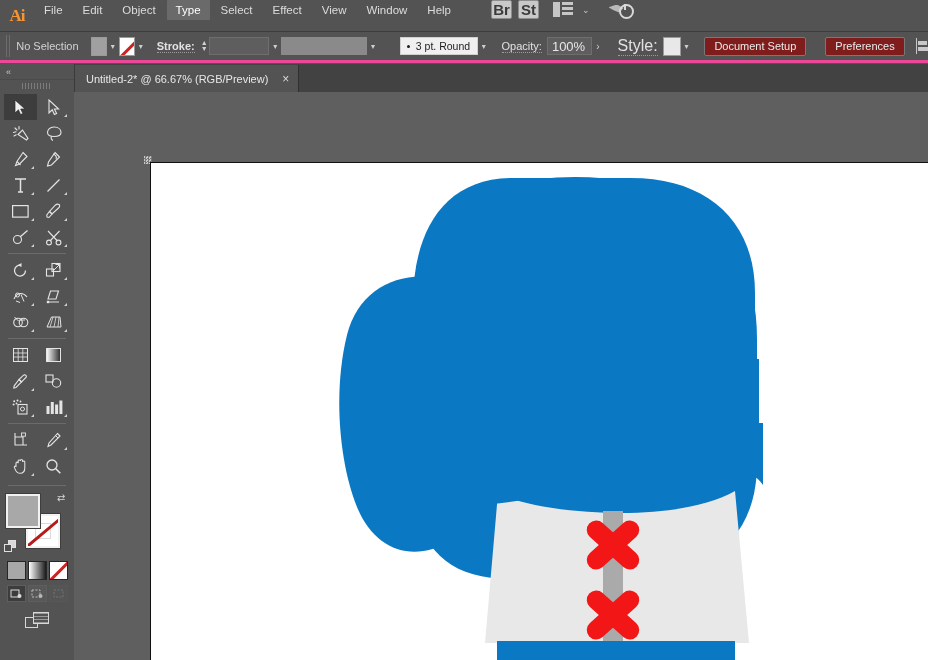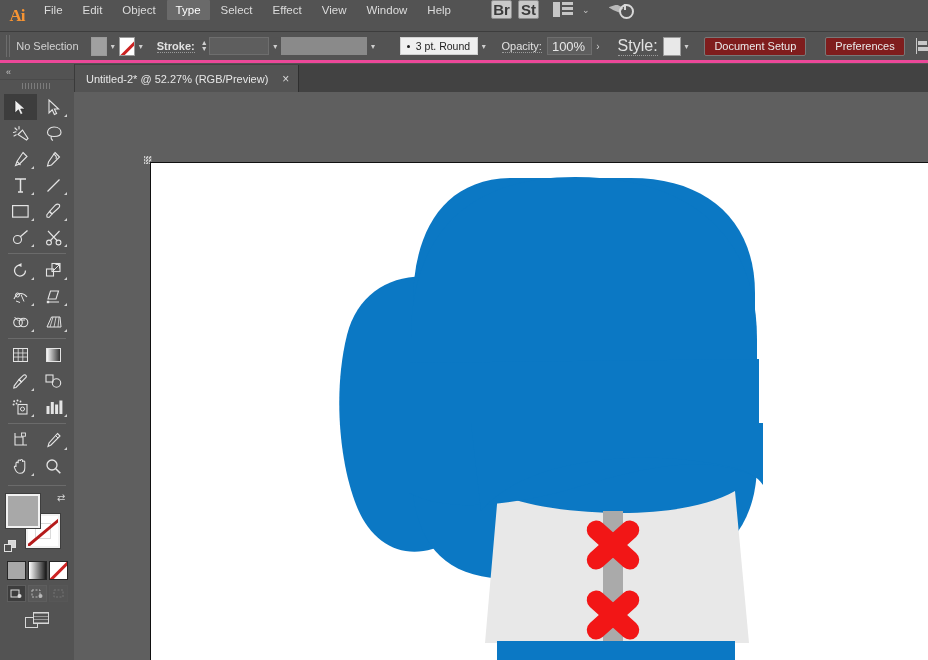--- a/index.html
+++ b/index.html
@@ -275,21 +275,21 @@
     <div class="btn">Preferences</div>
     <div class="align-icon">
       <i class="bar"></i>
         <i class="b1"></i>
         <i class="b2"></i>
     </div>
   </div>
 
   <div class="tabbar">
     <div class="doc-tab">
-      <span>Untitled-2* @ 52.27% (RGB/Preview)</span>
+      <span>Untitled-2* @ 66.67% (RGB/Preview)</span>
       <span class="tab-close">×</span>
     </div>
   </div>
 
   <div class="toolpanel">
     <div class="tp-head">«</div>
     <div class="tp-grip">
         <span></span>
       </div>
 

